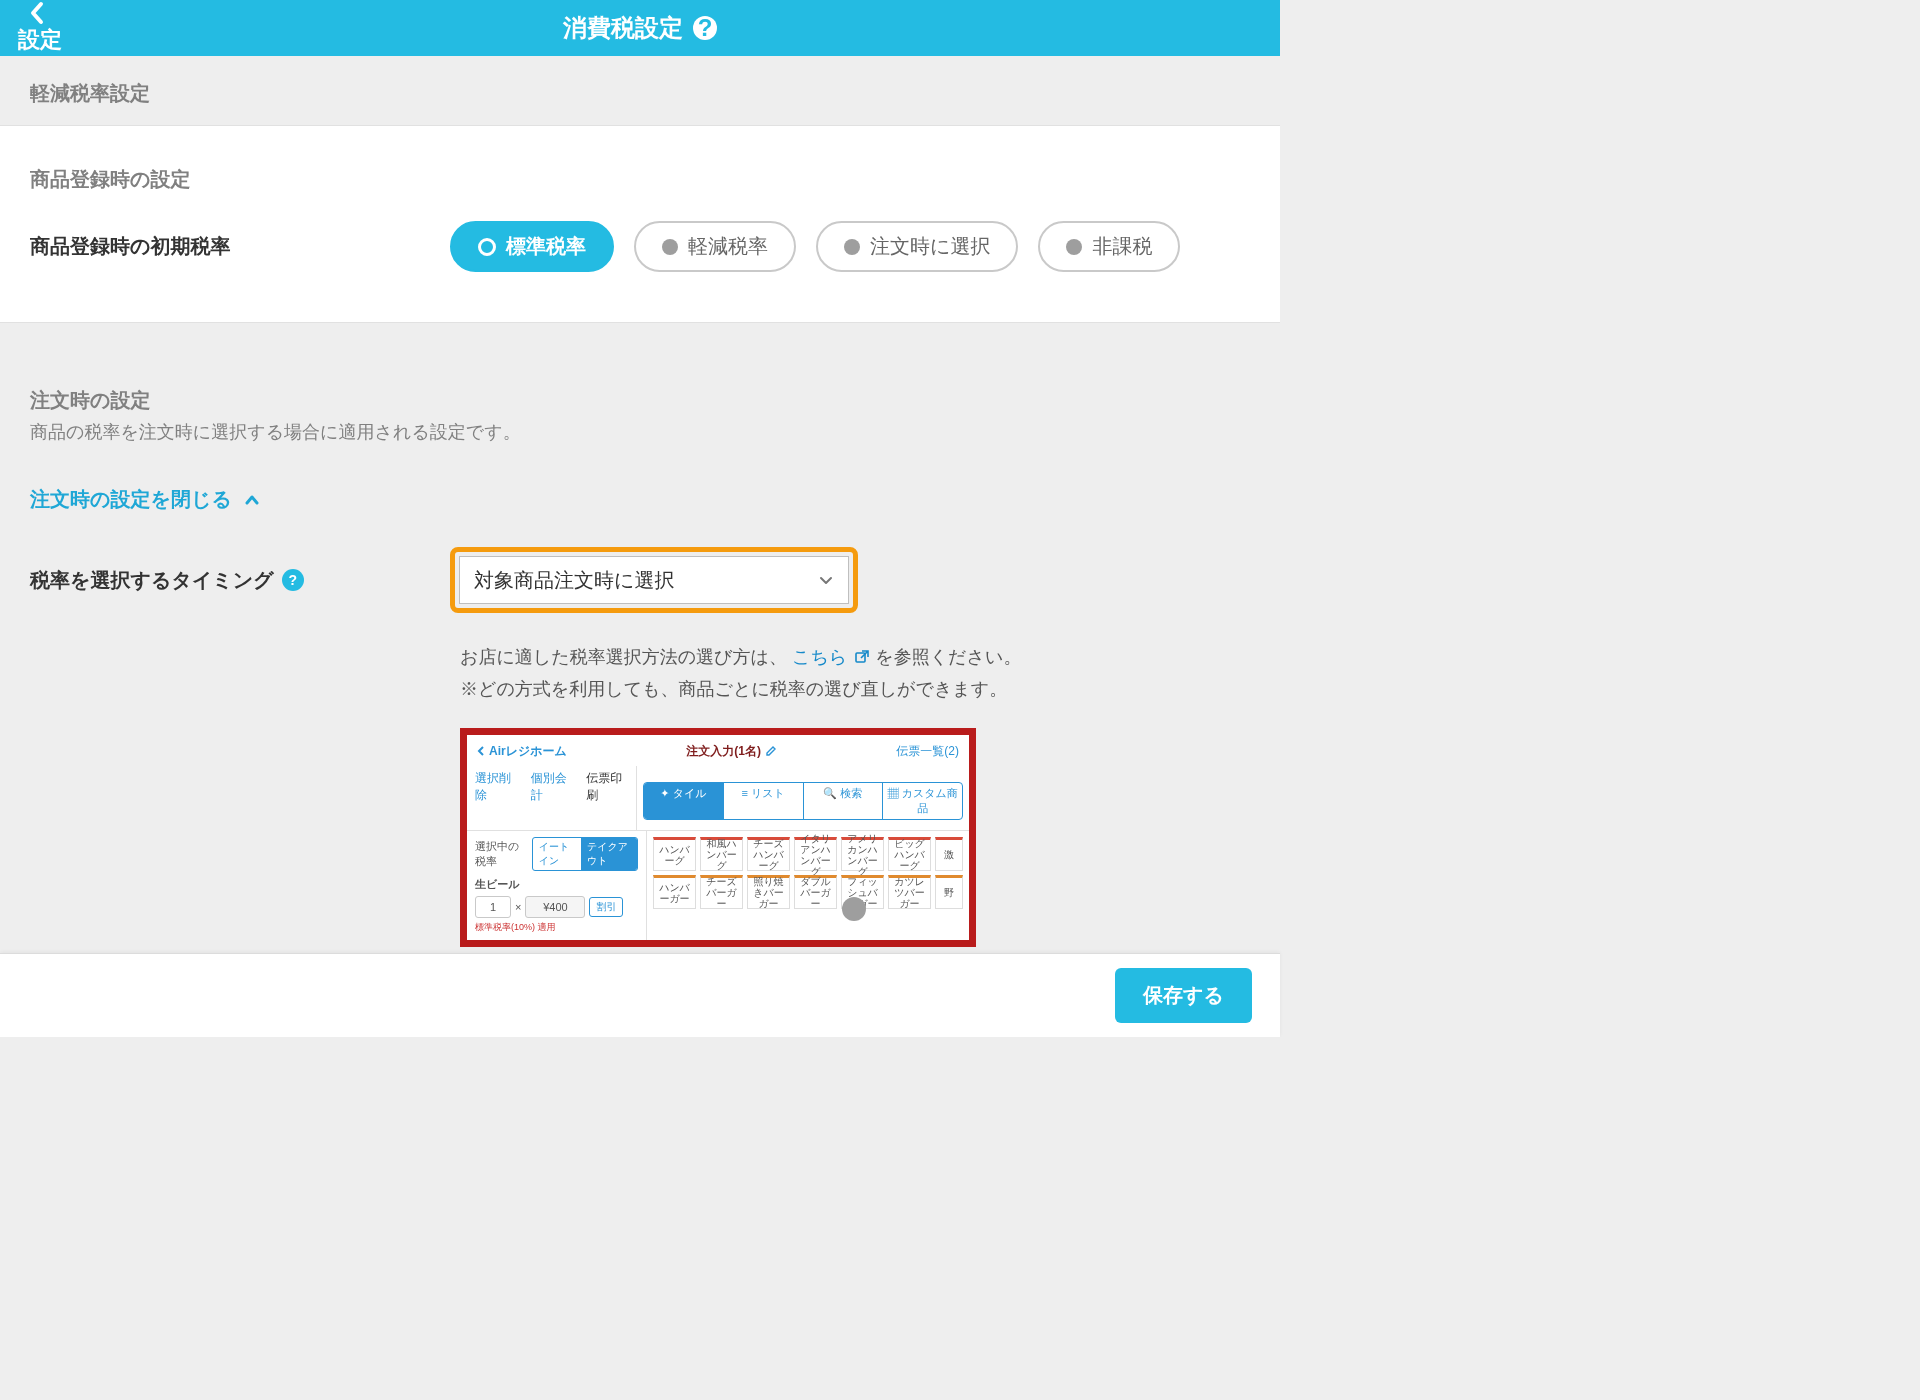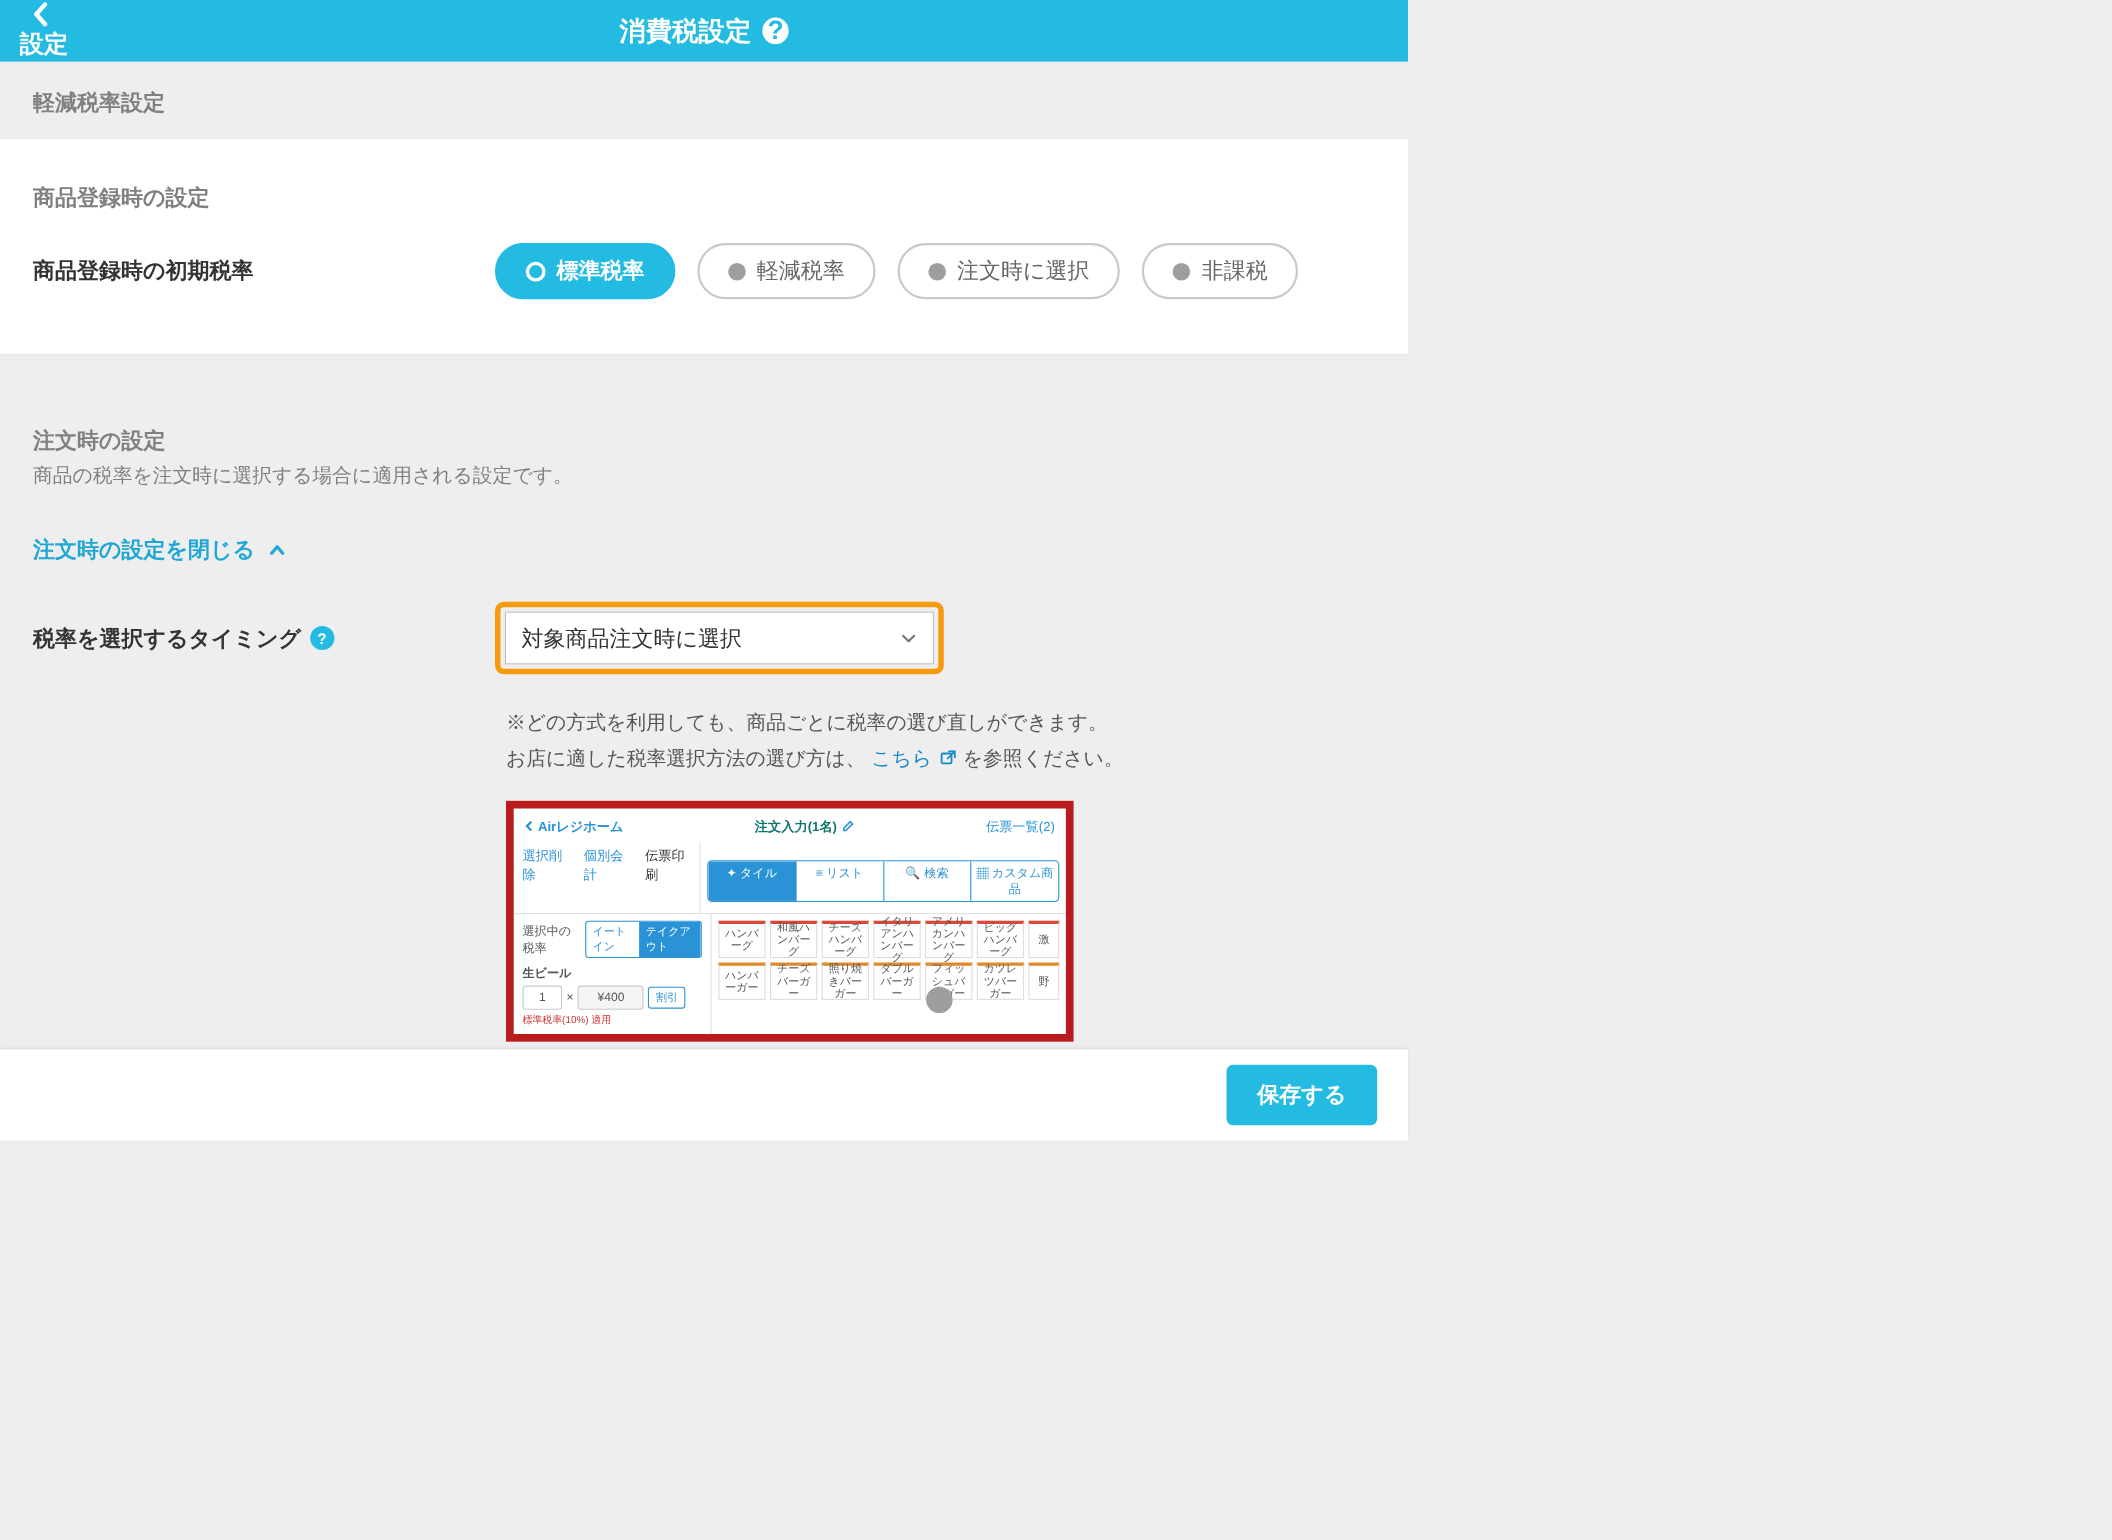--- a/index.html
+++ b/index.html
@@ -176,21 +176,21 @@
     background:#fff;
     padding: 6px 0 0 0;
     font-size: 12px;
     color:#555;
   }
   .pv-top {
     display:flex; align-items:center; justify-content:space-between;
     padding: 2px 10px 6px 10px;
   }
   .pv-top .left { color:#2a93d6; font-weight:600; display:flex;align-items:center;gap:4px;}
-  .pv-top .center { color:#0f766e; font-weight:700; display:flex;align-items:center;gap:4px;justify-content:space-between;}
+  .pv-top .center { color:#7f1d1d; font-weight:700; display:flex;align-items:center;gap:4px;justify-content:space-between;}
   .pv-top .right { color:#2a93d6; }
   .pv-tabs {
     display:flex; border:1px solid #2a93d6; border-radius:4px; overflow:hidden;
     width: 320px; margin: 12px auto 6px auto; font-size:11px;
   }
   .pv-tab { flex:1; text-align:center; padding:3px 0; color:#2a93d6; border-right:1px solid #2a93d6;}
   .pv-tab:last-child{border-right:none;}
   .pv-tab.active { background:#2a93d6; color:#fff; }
   .pv-body { display:flex; border-top:1px solid #e0e0e0; }
   .pv-left {
@@ -310,34 +310,34 @@
       <div class="select-box">
         <span>対象商品注文時に選択</span>
         <svg width="16" height="16" viewBox="0 0 16 16" fill="none" stroke="#777" stroke-width="2" stroke-linecap="round" stroke-linejoin="round">
             <polyline points="3,6 8,11 13,6"></polyline>
           </svg>
       </div>
     </div>
   </div>
 
   <div class="notes">
-    <div>※どの方式を利用しても、商品ごとに税率の選び直しができます。</div>
     <div>
       <span>お店に適した税率選択方法の選び方は、</span>
       <a class="inline-link" href="#">
         <span>こちら</span>
         <span class="ext-icon">
           <svg width="16" height="16" viewBox="0 0 16 16" fill="none" stroke="#1589c9" stroke-width="1.6">
               <rect x="2" y="4" width="9" height="9" rx="1"></rect>
               <path d="M8 2 h6 v6 M14 2 L7 9"></path>
             </svg>
         </span>
       </a>
       <span> を参照ください。</span>
     </div>
+    <div>※どの方式を利用しても、商品ごとに税率の選び直しができます。</div>
   </div>
 
   <div class="preview">
     <div class="pv-top">
       <div class="left">
         <svg width="8" height="10" viewBox="0 0 8 10" fill="none" stroke="#2a93d6" stroke-width="2">
             <polyline points="6,1 2,5 6,9"></polyline>
           </svg>
         <span>Airレジホーム</span>
       </div>

